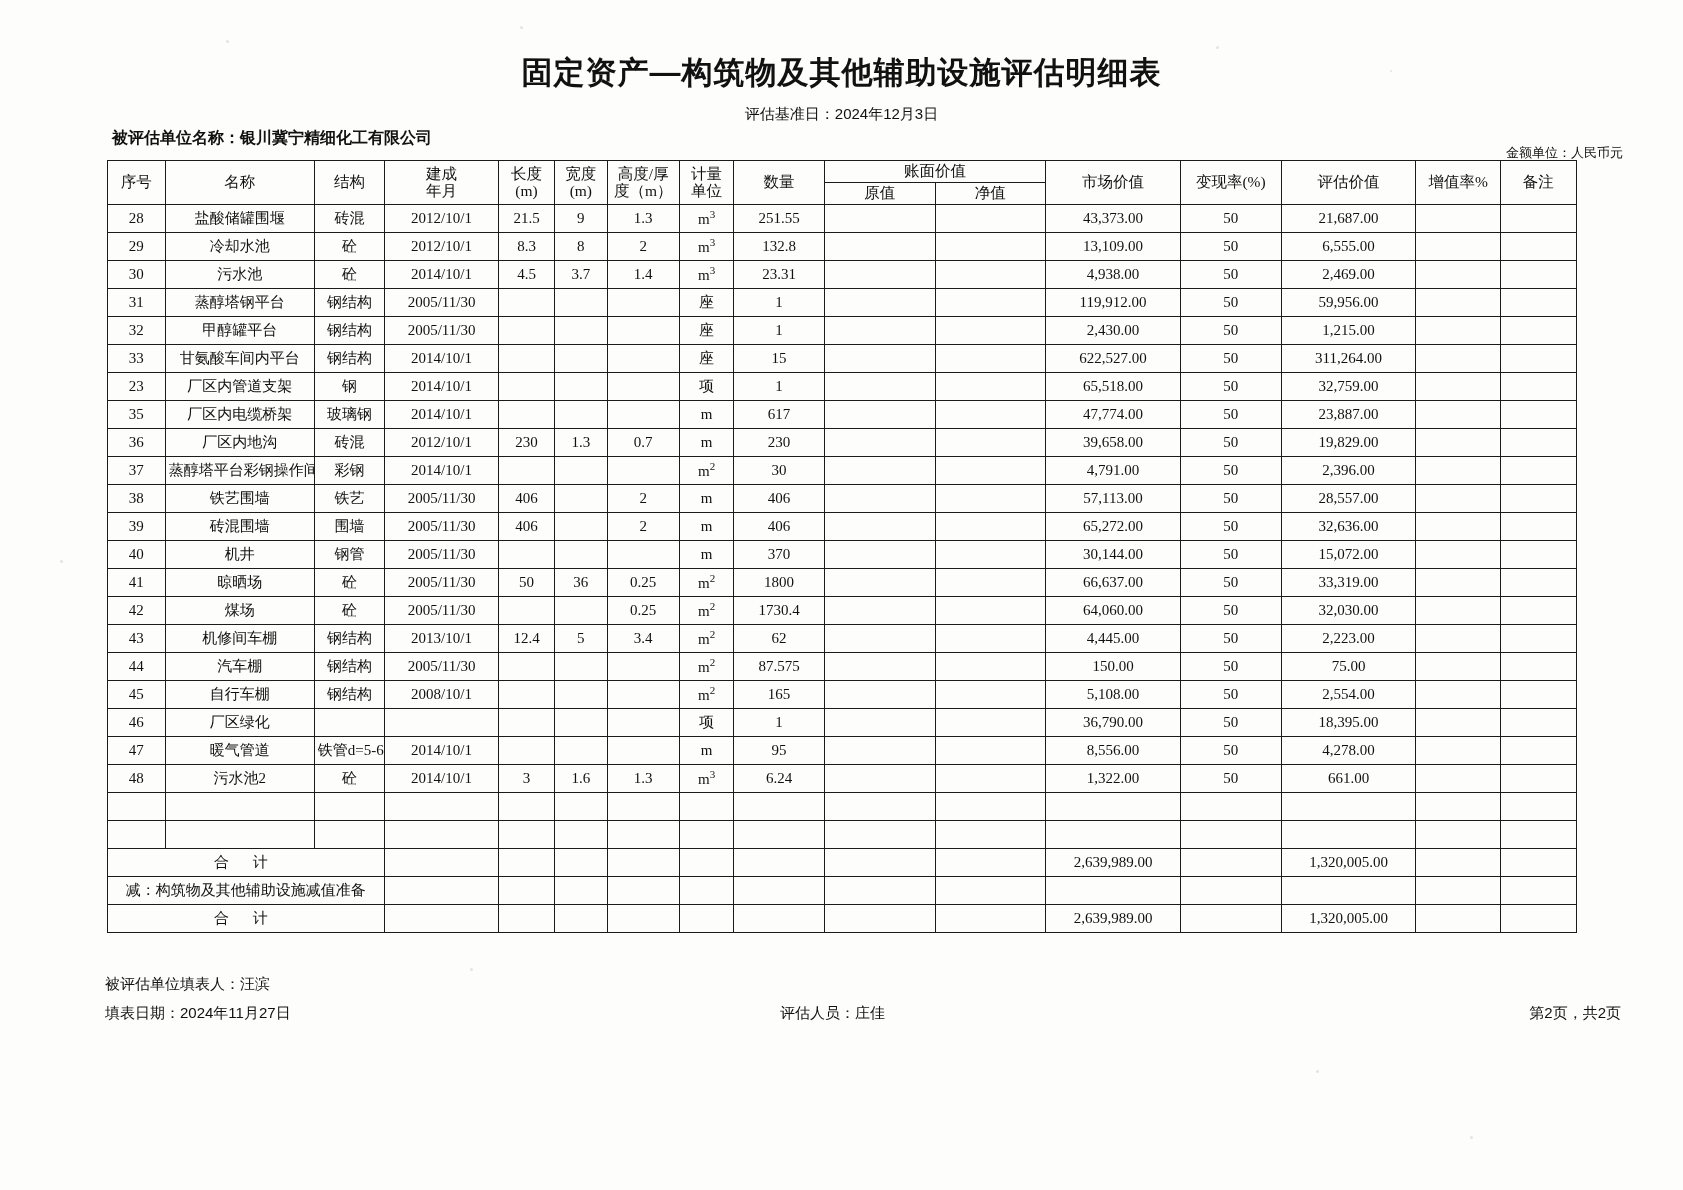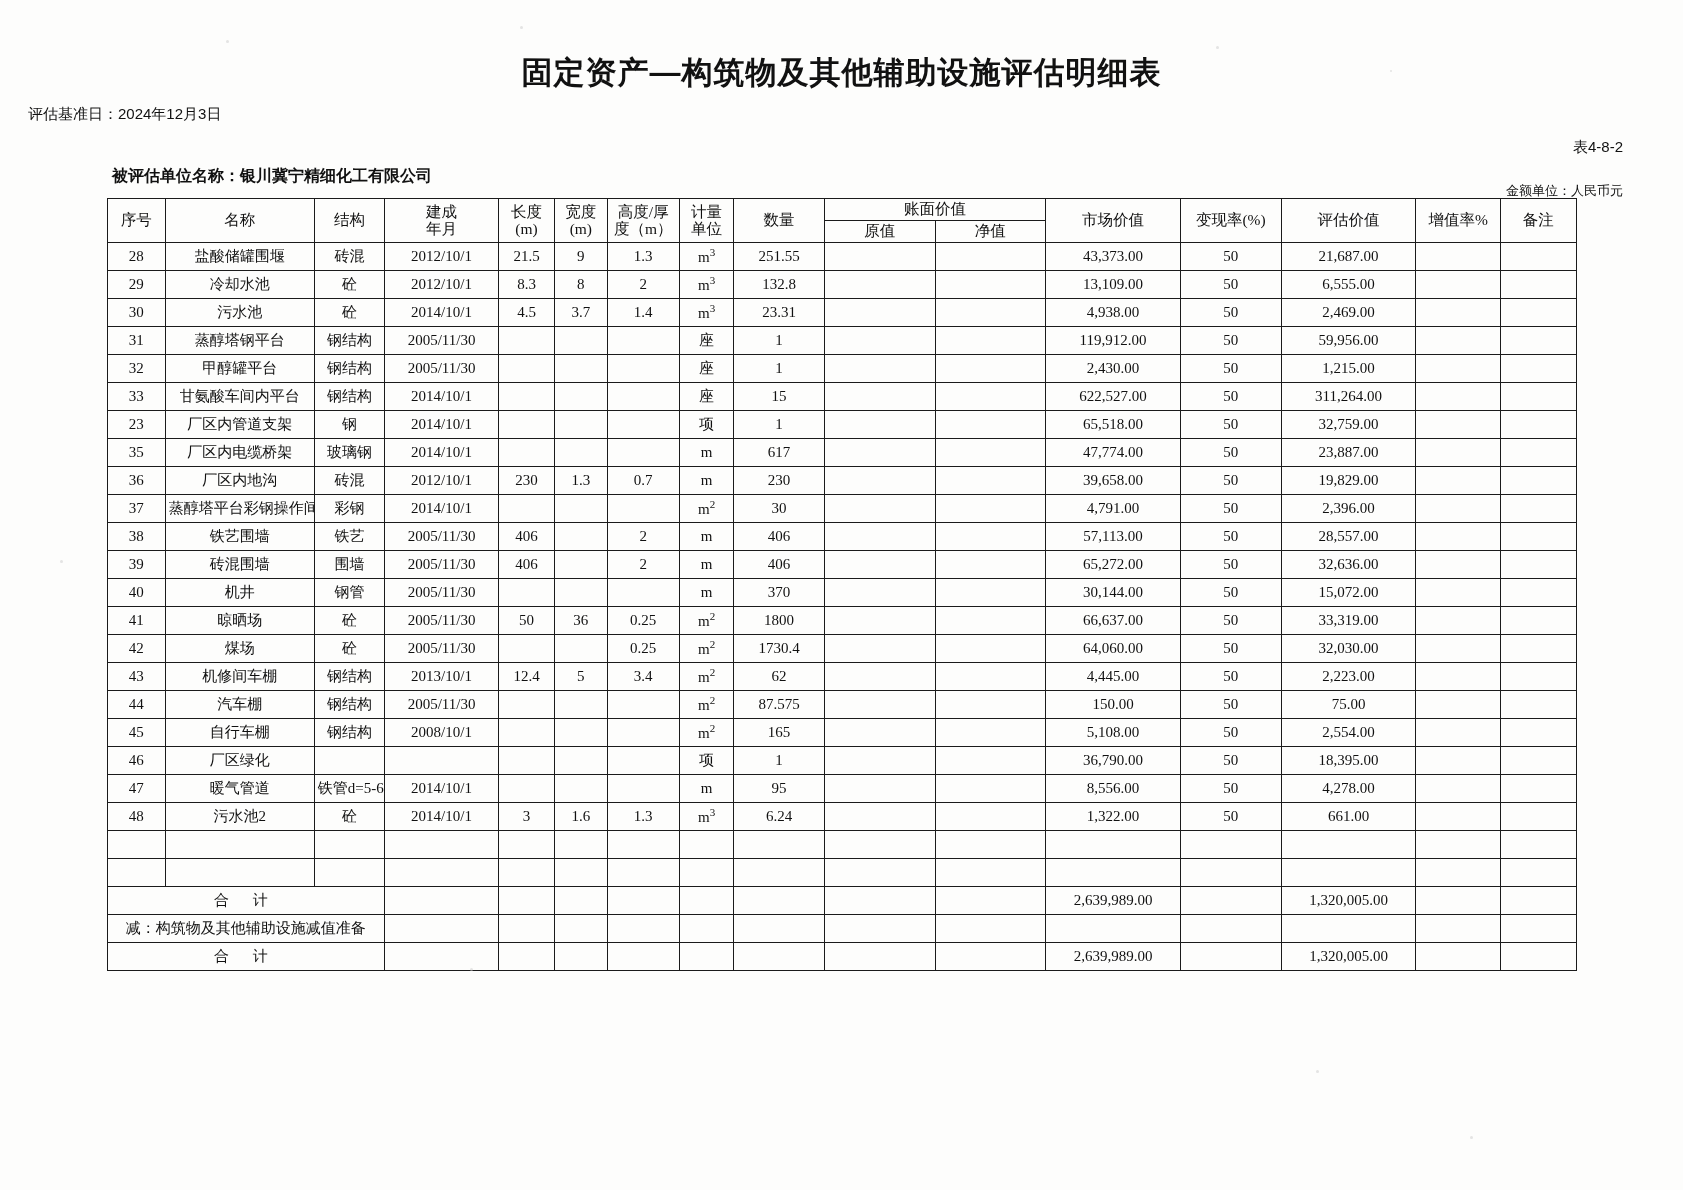--- a/index.html
+++ b/index.html
@@ -16,25 +16,24 @@
   .doc-title{
     text-align:center;
     font-size:31px;
     font-weight:bold;
     letter-spacing:1px;
     margin:0;
     padding-top:52px;
     font-family:"Liberation Sans","DejaVu Sans",sans-serif;
   }
   .doc-subtitle{
-    text-align:left;
+    text-align:center;
     font-size:15px;
     margin-top:11px;
     font-family:"Liberation Sans","DejaVu Sans",sans-serif;
-    padding-left:28px;
   }
 
   .meta-row{
     position:relative;
     height:24px;
     margin-top:14px;
   }
   .table-code{
     position:absolute;right:60px;top:0;
     font-size:15px;
@@ -111,23 +110,20 @@
   <div class="speck" style="left:1216px;top:46px;width:3px;height:3px;"></div>
   <div class="speck" style="left:1390px;top:70px;width:2px;height:2px;"></div>
   <div class="speck" style="left:60px;top:560px;width:3px;height:3px;"></div>
   <div class="speck" style="left:470px;top:968px;width:3px;height:3px;"></div>
   <div class="speck" style="left:1316px;top:1070px;width:3px;height:3px;"></div>
   <div class="speck" style="left:1470px;top:1136px;width:3px;height:3px;"></div>
 
   <h1 class="doc-title">固定资产—构筑物及其他辅助设施评估明细表</h1>
   <div class="doc-subtitle">评估基准日：2024年12月3日</div>
 
-  <div class="meta-row">
-    <span class="table-code">表4-8-2</span>
-  </div>
 
   <div class="meta-row2">
     <span class="unit-name">被评估单位名称：银川冀宁精细化工有限公司</span>
     <span class="amount-unit">金额单位：人民币元</span>
   </div>
 
   <table class="main">
     <colgroup>
       <col style="width:58px">
         <col style="width:148px">
@@ -645,14 +641,20 @@
           <td></td>
         <td class="num">2,639,989.00</td>
         <td></td>
         <td class="num">1,320,005.00</td>
         <td></td>
           <td></td>
       </tr>
     </tfoot>
   </table>
 
+  <div class="footer">
+    <span class="f-left1">被评估单位填表人：汪滨</span>
+    <span class="f-left2">填表日期：2024年11月27日</span>
+    <span class="f-center">评估人员：庄佳</span>
+    <span class="f-right">第2页，共2页</span>
+  </div>
 
 </div>
 
 </body></html>

